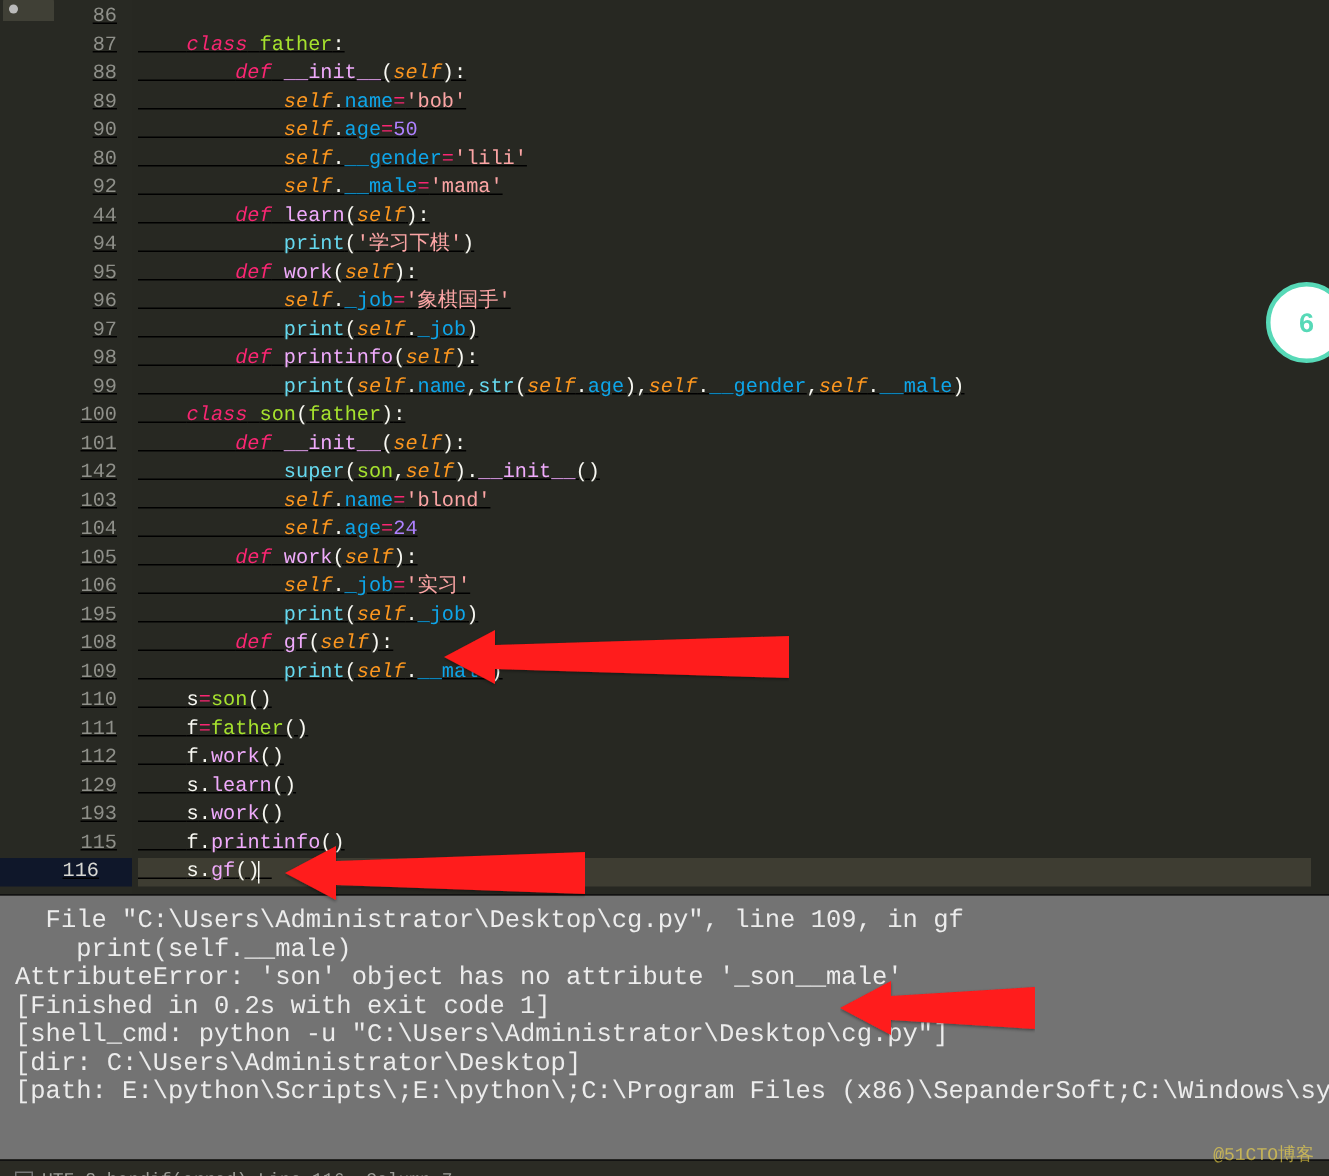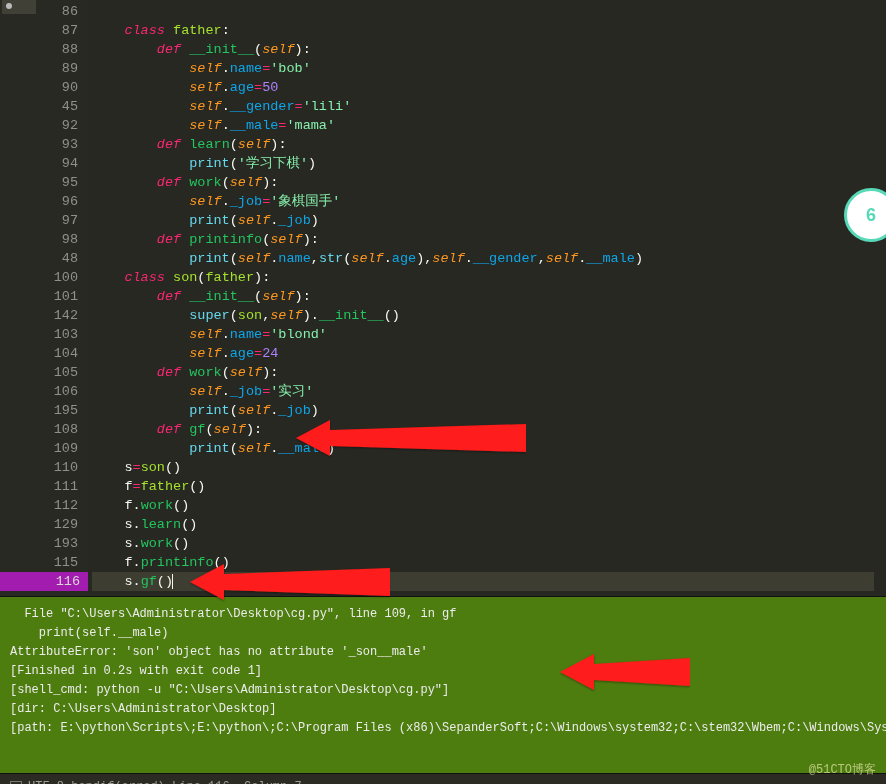--- a/index.html
+++ b/index.html
@@ -1,54 +1,54 @@
 <!DOCTYPE html>
 <html><head>
 <meta charset="utf-8">
 <style>
   html,body{margin:0;padding:0;height:100%;width:886px;overflow:hidden;
     background:#272822;font-family:Consolas,"Courier New",monospace;font-size:13.5px;}
   .editor{position:relative;display:flex;height:596px;border-bottom:1px solid #111;}
   .gutter{width:78px;background:#282923;color:#8f908a;text-align:right;
     padding:2px 10px 2px 0;user-select:none;}
   .gutter .ln{height:19px;line-height:19px;}
-  .gutter .ln.active{background:#a21caf;color:#d8d8d2;margin-right:-10px;padding-right:8px;}
+  .gutter .ln.active{background:#0f172a;color:#d8d8d2;margin-right:-10px;padding-right:22px;}
   .code{flex:1;color:#f8f8f2;padding:2px 12px 2px 4px;position:relative;white-space:pre;}
   .codeline{height:19px;line-height:19px;}
   .codeline.active{background:#3e3d32;}
   
   .kw{color:#f92672;font-style:italic;}                        
   .var{color:#f8f8f2;}
   .self{color:#fd971f;font-style:italic;}
-  .fn{color:#22c55e;}
+  .fn{color:#f0abfc;}
   .cls{color:#a6e22e;}
   .call{color:#66d9ef;}
   .num{color:#ae81ff;}
-  .str{color:#86efac;}
+  .str{color:#fca5a5;}
   .op{color:#f92672;}
   .dot{color:#f8f8f2;}
   .paren{color:#f8f8f2;}
   .attr{color:#0ea5e9;}
 
-  .console{background:#4d7c0f;color:#ececec;padding:8px 10px 10px 10px;height:158px;
-    font-size:12px;line-height:19px;white-space:pre;overflow:hidden;}
+  .console{background:#737373;color:#ececec;padding:8px 10px 10px 10px;height:158px;
+    font-size:17px;line-height:19px;white-space:pre;overflow:hidden;}
 
   .status{height:26px;background:#2b2b24;color:#9d9d97;font-size:12px;
     display:flex;align-items:center;padding:0 10px;gap:6px;border-top:1px solid #111;}
   .status .chk{width:10px;height:10px;border:1px solid #777;display:inline-block;}
 
-  .watermark{position:absolute;bottom:6px;right:10px;color:#fef9c3;font-size:12px;opacity:.6;}
+  .watermark{position:absolute;bottom:6px;right:10px;color:#fde047;font-size:12px;opacity:.6;}
 
   
   .arrow{position:absolute;z-index:5;}
   .arrow svg{display:block;}
 
   
   .leftedge{position:absolute;left:0;top:0;width:22px;height:596px;background:#ececec;z-index:0;}
-  .editor-inner{position:relative;z-index:1;display:flex;width:100%;}
+  .editor-inner{position:relative;z-index:1;display:flex;width:100%;text-decoration:underline;}
   .tabwedge{position:absolute;left:2px;top:-2px;width:34px;height:16px;background:#404036;
     border-radius:3px 3px 0 0;z-index:2;}
   .tabwedge::after{content:"";position:absolute;left:4px;top:5px;width:6px;height:6px;
     border-radius:50%;background:#bbb;}
 
   
   .badge{position:absolute;right:-12px;top:188px;width:48px;height:48px;border-radius:50%;
     background:#fff;border:3px solid #57d9b7;display:flex;align-items:center;justify-content:center;
     color:#57d9b7;font:600 18px sans-serif;z-index:6;}
 </style>
@@ -58,29 +58,29 @@
 <div class="editor">
   <div class="leftedge"></div>
   <div class="tabwedge"></div>
   <div class="editor-inner">
     <div class="gutter" id="gutter">
         <div class="ln">86</div>
         <div class="ln">87</div>
         <div class="ln">88</div>
         <div class="ln">89</div>
         <div class="ln">90</div>
-        <div class="ln">45</div>
+        <div class="ln">80</div>
         <div class="ln">92</div>
-        <div class="ln">93</div>
+        <div class="ln">44</div>
         <div class="ln">94</div>
         <div class="ln">95</div>
         <div class="ln">96</div>
         <div class="ln">97</div>
         <div class="ln">98</div>
-        <div class="ln">48</div>
+        <div class="ln">99</div>
         <div class="ln">100</div>
         <div class="ln">101</div>
         <div class="ln">142</div>
         <div class="ln">103</div>
         <div class="ln">104</div>
         <div class="ln">105</div>
         <div class="ln">106</div>
         <div class="ln">195</div>
         <div class="ln">108</div>
         <div class="ln">109</div>

